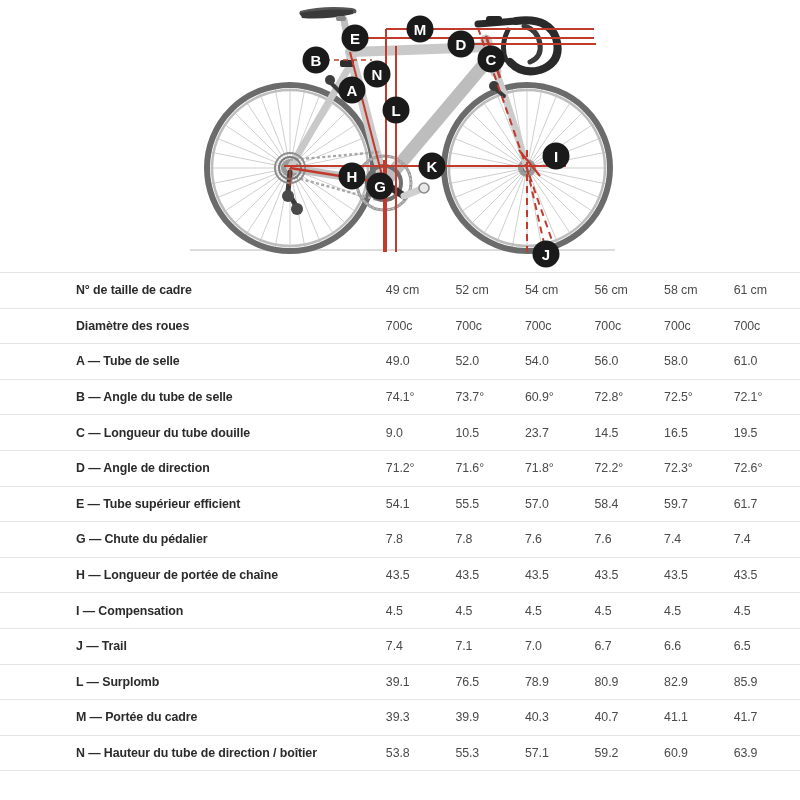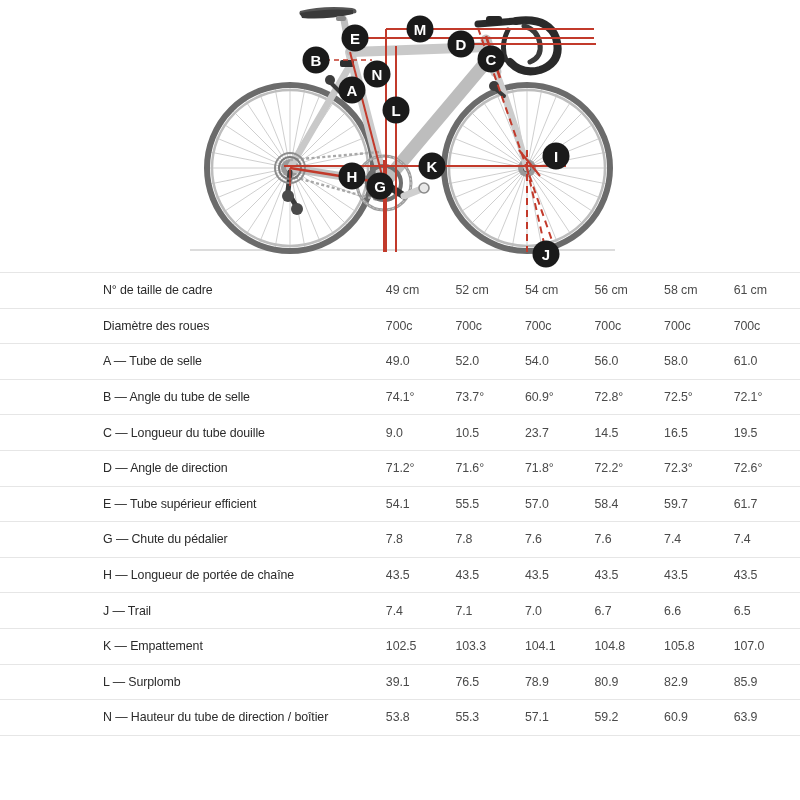--- a/index.html
+++ b/index.html
@@ -51,22 +51,22 @@
   }
   .geo-table td {
     height: 34.6px;
     padding: 0;
     font-size: 12.4px;
     vertical-align: middle;
     white-space: nowrap;
     overflow: hidden;
   }
   .geo-table td.lbl {
-    padding-left: 103px;
-    font-weight: normal;
+    padding-left: 76px;
+    font-weight: bold;
     color: #2b2b2b;
     letter-spacing: -0.1px;
   }
   .geo-table td.val {
     color: #4a4a4a;
     text-align: left;
     letter-spacing: -0.1px;
   }
   col.c-label { width: 355px; }
   col.c-val   { width: 64px; }
@@ -409,47 +409,56 @@
         <tr>
           <td class="lbl">H — Longueur de portée de chaîne</td>
           <td class="val">43.5</td>
           <td class="val">43.5</td>
           <td class="val">43.5</td>
           <td class="val">43.5</td>
           <td class="val">43.5</td>
           <td class="val">43.5</td>
         </tr>
         <tr>
+          <td class="lbl">I — Compensation</td>
+          <td class="val">4.5</td>
+          <td class="val">4.5</td>
+          <td class="val">4.5</td>
+          <td class="val">4.5</td>
+          <td class="val">4.5</td>
+          <td class="val">4.5</td>
+        </tr>
+        <tr>
           <td class="lbl">J — Trail</td>
           <td class="val">7.4</td>
           <td class="val">7.1</td>
           <td class="val">7.0</td>
           <td class="val">6.7</td>
           <td class="val">6.6</td>
           <td class="val">6.5</td>
         </tr>
         <tr>
-          <td class="lbl">K — Empattement</td>
-          <td class="val">102.5</td>
-          <td class="val">103.3</td>
-          <td class="val">104.1</td>
-          <td class="val">104.8</td>
-          <td class="val">105.8</td>
-          <td class="val">107.0</td>
-        </tr>
-        <tr>
           <td class="lbl">L — Surplomb</td>
           <td class="val">39.1</td>
           <td class="val">76.5</td>
           <td class="val">78.9</td>
           <td class="val">80.9</td>
           <td class="val">82.9</td>
           <td class="val">85.9</td>
         </tr>
         <tr>
+          <td class="lbl">M — Portée du cadre</td>
+          <td class="val">39.3</td>
+          <td class="val">39.9</td>
+          <td class="val">40.3</td>
+          <td class="val">40.7</td>
+          <td class="val">41.1</td>
+          <td class="val">41.7</td>
+        </tr>
+        <tr>
           <td class="lbl">N — Hauteur du tube de direction / boîtier</td>
           <td class="val">53.8</td>
           <td class="val">55.3</td>
           <td class="val">57.1</td>
           <td class="val">59.2</td>
           <td class="val">60.9</td>
           <td class="val">63.9</td>
         </tr>
       </tbody>
   </table>

